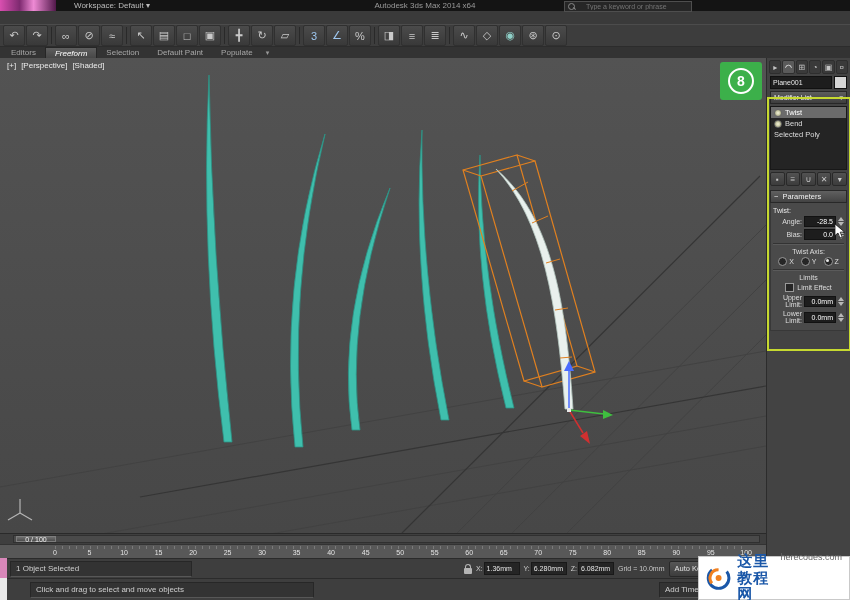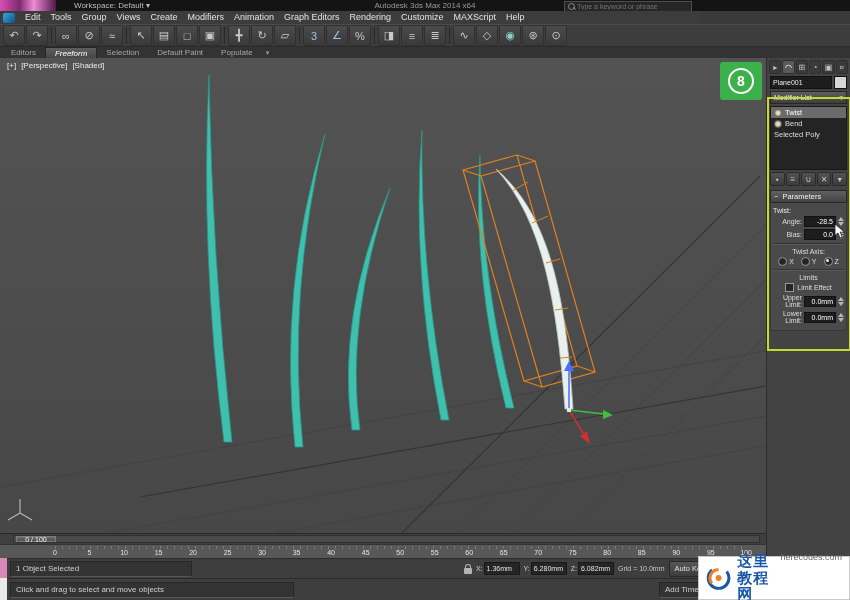--- a/index.html
+++ b/index.html
@@ -6,21 +6,21 @@
   .app{position:relative;width:850px;height:600px;background:#3a3a3a;overflow:hidden;
        font-family:"Liberation Sans",sans-serif;color:#ddd;}
 
   
   .titlebar{position:absolute;left:0;top:0;width:850px;height:11px;background:#141414;}
   .pink-blob{position:absolute;left:0;top:0;width:56px;height:11px;
     background:linear-gradient(90deg,#d94fb0,#7e2a70 35%,#ee8ad4 60%,#51184a);}
   .title-text{position:absolute;left:0;right:0;top:0;text-align:center;font-size:8px;color:#9a9a9a;line-height:11px;}
   .workspace{position:absolute;left:74px;top:0;font-size:8px;color:#bdbdbd;line-height:11px;}
   .searchbox{position:absolute;right:158px;top:1px;width:120px;height:9px;background:#262626;border:1px solid #4e4e4e;
-    display:flex;align-items:center;gap:2px;padding:0 3px;}
+    display:flex;align-items:center;gap:11px;padding:0 3px;}
   .searchbox input{background:transparent;border:none;outline:none;color:#999;font-size:7px;width:100%;padding:0;
     font-family:"Liberation Sans",sans-serif;}
   .mag{width:5px;height:5px;border:1px solid #888;border-radius:50%;position:relative;flex:0 0 auto;}
   .mag::after{content:"";position:absolute;left:4px;top:4px;width:3px;height:1px;background:#888;transform:rotate(45deg);}
   .watermark{position:absolute;right:0;top:0;width:152px;height:26px;background:#1e1e1e;z-index:60;
     display:flex;flex-direction:column;align-items:center;justify-content:center;line-height:1.1;}
   .wm1{color:var(--watermark-pink);font-size:11px;font-weight:bold;letter-spacing:2px;display:flex;align-items:center;gap:3px;}
   .wm-tv{display:inline-block;width:8px;height:7px;border:1px solid var(--watermark-pink);border-radius:1px;}
   .wm2{color:#f0e6ee;font-size:7px;letter-spacing:1px;}
 
@@ -126,21 +126,21 @@
   
   .statusrow{position:absolute;left:0;width:766px;display:flex;align-items:center;gap:4px;
     background:#3e3e3e;border-top:1px solid #2b2b2b;box-sizing:border-box;padding:0 4px 0 10px;}
   .row1{top:558px;height:20px;}
   .row2{top:578px;height:22px;}
   .listener-pink{position:absolute;left:0;top:558px;width:7px;height:20px;background:#d887b9;z-index:2;}
   .listener-white{position:absolute;left:0;top:578px;width:7px;height:22px;background:#e9e9e9;z-index:2;}
   .sunken{background:#333;border:1px solid #272727;border-bottom-color:#575757;color:#cfcfcf;
     font-size:8px;padding:1px 5px;height:12px;line-height:12px;white-space:nowrap;}
   .sel-box{width:170px;}
-  .prompt-box{width:272px;}
+  .prompt-box{width:272px;margin-left:20px;}
   .spacer{flex:1;}
   .padlock{width:8px;height:6px;background:#b5b5b5;border-radius:1px;position:relative;margin-top:4px;flex:0 0 auto;}
   .padlock::before{content:"";position:absolute;left:1px;top:-4px;width:4px;height:4px;border:1px solid #b5b5b5;
     border-bottom:none;border-radius:3px 3px 0 0;}
   .coord{display:flex;align-items:center;gap:1px;font-size:7px;color:#ccc;}
   .coord .val{background:#252525;border:1px solid #191919;padding:0 2px;min-width:30px;height:11px;line-height:11px;color:#e6e6e6;}
   .grid-label{font-size:7px;color:#c8c8c8;white-space:nowrap;}
   .skbtn{background:linear-gradient(#565656,#3d3d3d);border:1px solid #282828;border-radius:2px;
     font-size:7.5px;color:#e0e0e0;padding:1px 5px;height:12px;line-height:11px;white-space:nowrap;}
 
@@ -160,35 +160,20 @@
     <div class="pink-blob"></div>
     <div class="title-text">Autodesk 3ds Max 2014 x64</div>
     <div class="workspace">Workspace: Default ▾</div>
     <div class="searchbox">
       <span class="mag"></span>
       <input placeholder="Type a keyword or phrase" style="">
     </div>
   </div>
 
 
-  <div class="menubar">
-    <span class="max-logo"></span>
-  <div class="menu-item">Edit</div>
-      <div class="menu-item">Tools</div>
-      <div class="menu-item">Group</div>
-      <div class="menu-item">Views</div>
-      <div class="menu-item">Create</div>
-      <div class="menu-item">Modifiers</div>
-      <div class="menu-item">Animation</div>
-      <div class="menu-item">Graph Editors</div>
-      <div class="menu-item">Rendering</div>
-      <div class="menu-item">Customize</div>
-      <div class="menu-item">MAXScript</div>
-      <div class="menu-item">Help</div>
-    </div>
 
   <div class="toolbar">
       <div class="tb-icon">↶</div>
       <div class="tb-icon">↷</div>
       <div class="tb-sep"></div>
       <div class="tb-icon">∞</div>
       <div class="tb-icon">⊘</div>
       <div class="tb-icon">≈</div>
       <div class="tb-sep"></div>
       <div class="tb-icon">↖</div>

